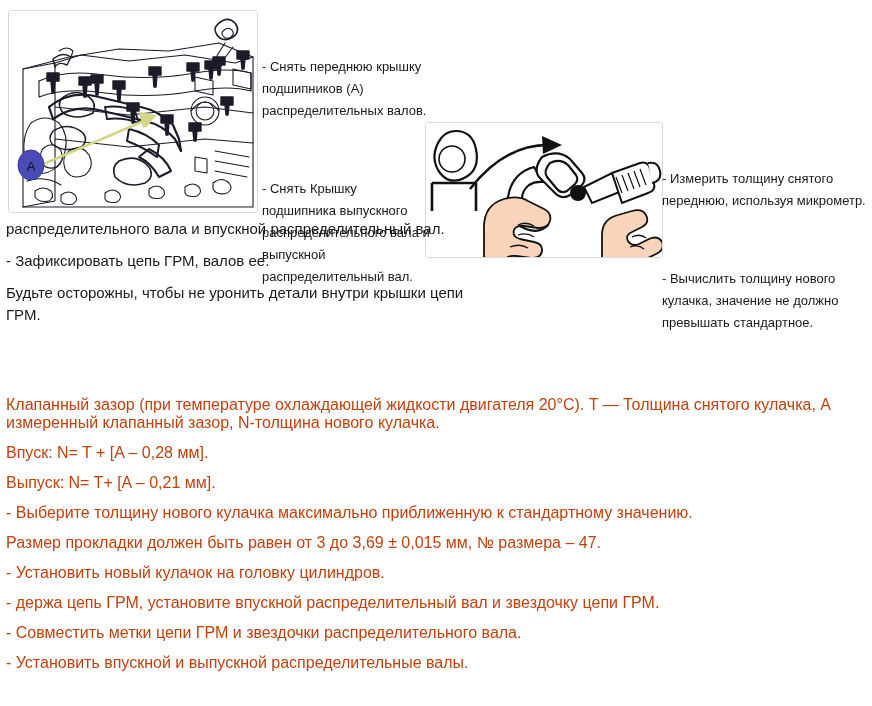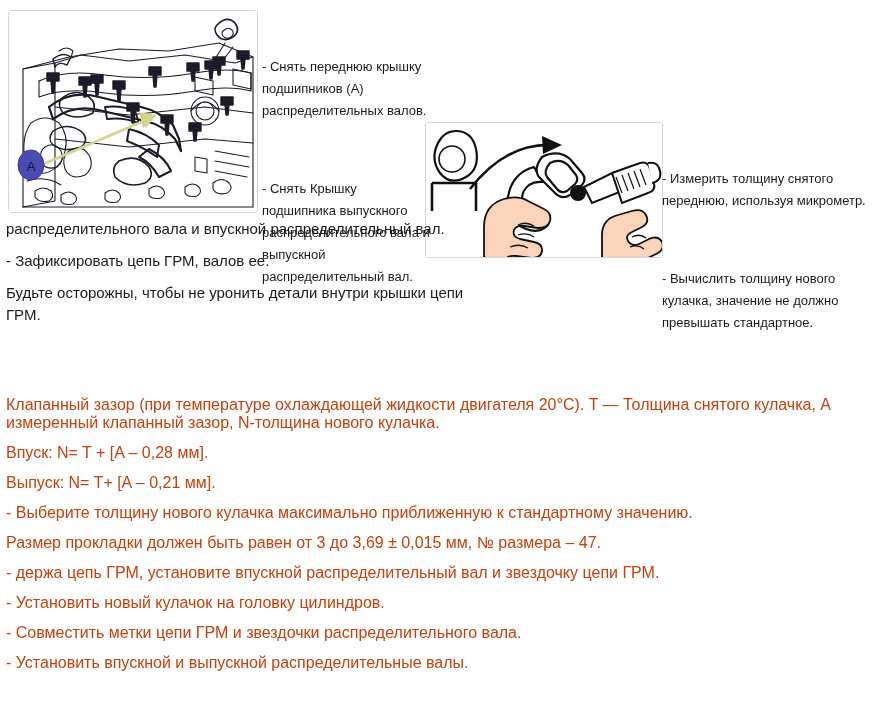--- a/index.html
+++ b/index.html
@@ -243,18 +243,18 @@
   <p class="tailpara">Будьте осторожны, чтобы не уронить детали внутри крышки цепи
 ГРМ.</p>
 </div>
 
 <div id="wrap-bottom">
   <p class="bottompara wide"> Клапанный зазор (при температуре охлаждающей жидкости двигателя 20°C). T — Толщина снятого кулачка, A измеренный клапанный зазор, N-толщина нового кулачка.</p>
   <p class="bottompara">Впуск: N= T + [A – 0,28 мм].</p>
   <p class="bottompara">Выпуск: N= T+ [A – 0,21 мм].</p>
   <p class="bottompara">- Выберите толщину нового кулачка максимально приближенную к стандартному значению.</p>
   <p class="bottompara">Размер прокладки должен быть равен от 3 до 3,69 ± 0,015 мм, №  размера – 47.</p>
+  <p class="bottompara">- Установить новый кулачок на головку цилиндров.</p>
   <p class="bottompara">- держа цепь ГРМ, установите впускной распределительный вал и звездочку цепи ГРМ.</p>
-  <p class="bottompara">- Установить новый кулачок на головку цилиндров.</p>
   <p class="bottompara">- Совместить метки цепи ГРМ и звездочки распределительного вала.</p>
   <p class="bottompara">- Установить впускной и выпускной распределительные валы.</p>
 
 </div>
 
 </body></html>

